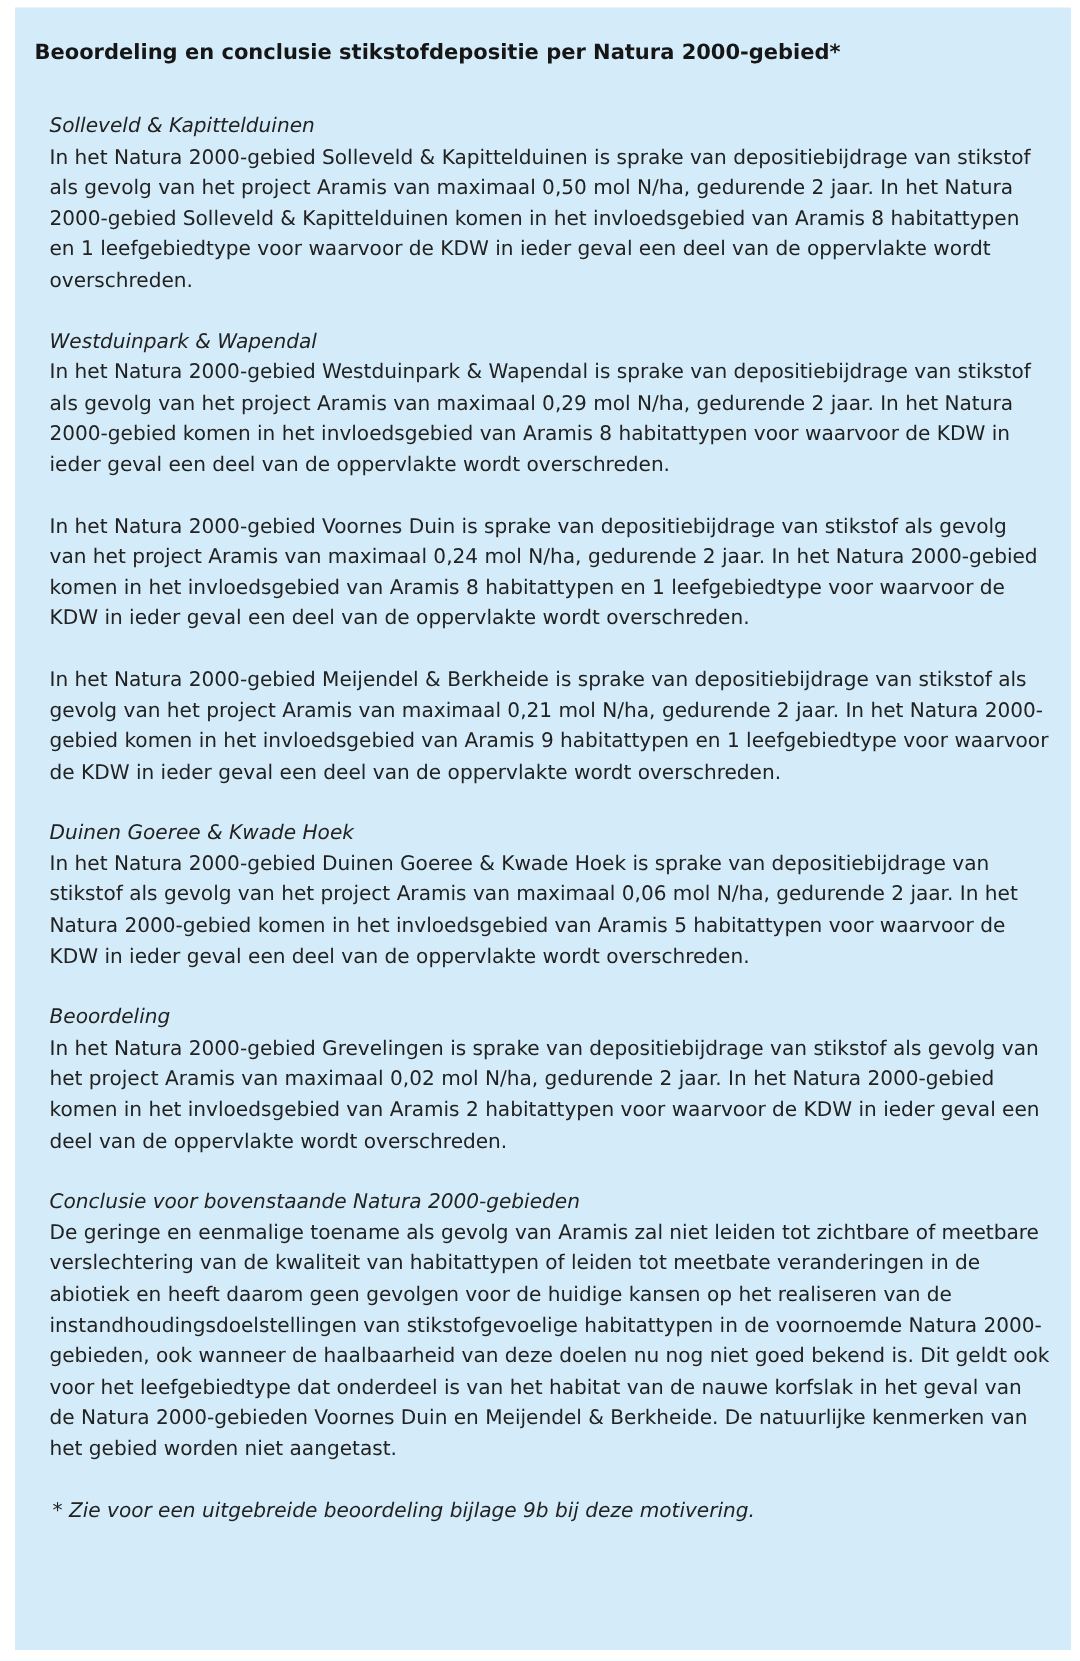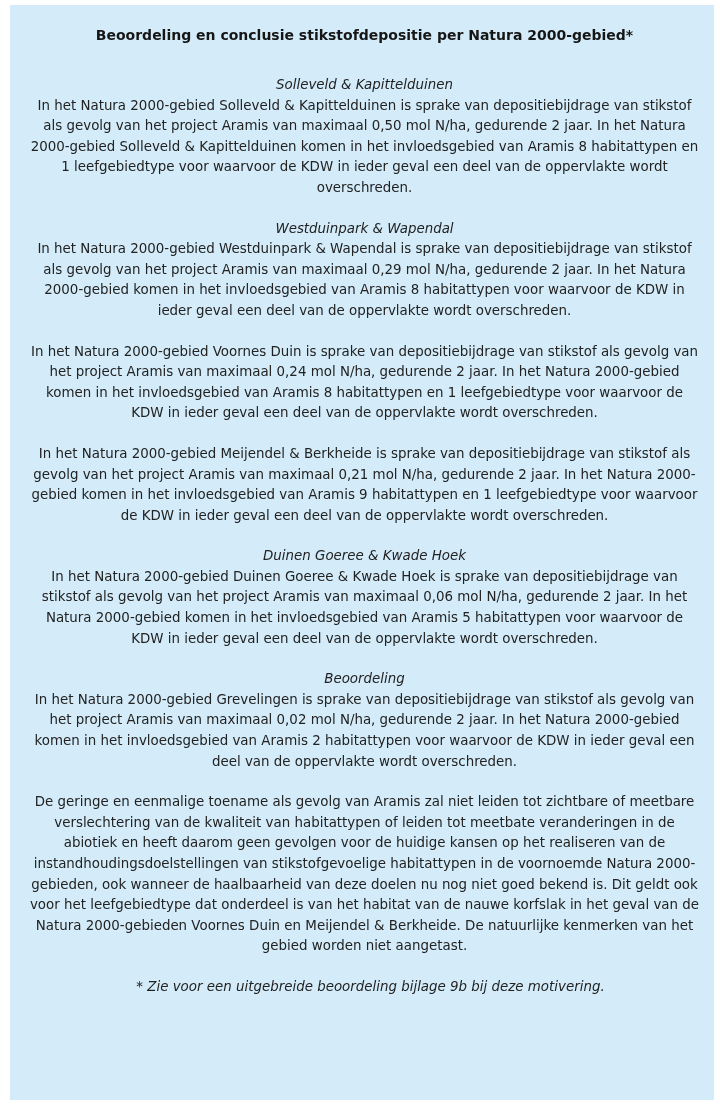--- a/index.html
+++ b/index.html
@@ -16,36 +16,35 @@
     font-family: "DejaVu Sans", "Liberation Sans", sans-serif;
   }
   .panel {
     position: absolute;
     left: 10px;
     top: 5px;
     right: 6px;
     bottom: 7px;
     background: #d4ecf9;
     box-sizing: border-box;
-    padding: 22px 14px 16px 19px;
+    padding: 22px 14px 16px 13px;
     color: #222222;
     font-size: 13.4px;
     line-height: 20.6px;
     overflow: hidden;
-    text-align: center;
   }
   .doc-title {
     font-weight: bold;
     font-size: 14px;
     color: #161616;
     margin: 0 0 31px 0;
     line-height: 17px;
   }
   .section {
-    margin: 0 0 20px 0;
+    margin: 0 0 20px 10px;
   }
   .section-heading {
     font-style: italic;
     display: block;
   }
   .section-body {
     display: block;
   }
   .footnote {
     font-style: italic;
@@ -83,19 +82,20 @@
       <span class="section-heading">Duinen Goeree &amp; Kwade Hoek</span>
       <span class="section-body">In het Natura 2000-gebied Duinen Goeree &amp; Kwade Hoek is sprake van depositiebijdrage van stikstof als gevolg van het project Aramis van maximaal 0,06 mol N/ha, gedurende 2 jaar. In het Natura 2000-gebied komen in het invloedsgebied van Aramis 5 habitattypen voor waarvoor de KDW in ieder geval een deel van de oppervlakte wordt overschreden.</span>
     </div>
 
     <div class="section">
       <span class="section-heading">Beoordeling</span>
       <span class="section-body">In het Natura 2000-gebied Grevelingen is sprake van depositiebijdrage van stikstof als gevolg van het project Aramis van maximaal 0,02 mol N/ha, gedurende 2 jaar. In het Natura 2000-gebied komen in het invloedsgebied van Aramis 2 habitattypen voor waarvoor de KDW in ieder geval een deel van de oppervlakte wordt overschreden.</span>
     </div>
 
     <div class="section">
+      <span class="section-heading">Conclusie voor bovenstaande Natura 2000-gebieden</span>
       <span class="section-body">De geringe en eenmalige toename als gevolg van Aramis zal niet leiden tot zichtbare of meetbare verslechtering van de kwaliteit van habitattypen of leiden tot meetbate veranderingen in de abiotiek en heeft daarom geen gevolgen voor de huidige kansen op het realiseren van de instandhoudingsdoelstellingen van stikstofgevoelige habitattypen in de voornoemde Natura 2000-gebieden, ook wanneer de haalbaarheid van deze doelen nu nog niet goed bekend is. Dit geldt ook voor het leefgebiedtype dat onderdeel is van het habitat van de nauwe korfslak in het geval van de Natura 2000-gebieden Voornes Duin en Meijendel &amp; Berkheide. De natuurlijke kenmerken van het gebied worden niet aangetast.</span>
     </div>
 
     <div class="footnote">* Zie voor een uitgebreide beoordeling bijlage 9b bij deze motivering.</div>
 
   </div>
 </div>
 
 </body></html>

